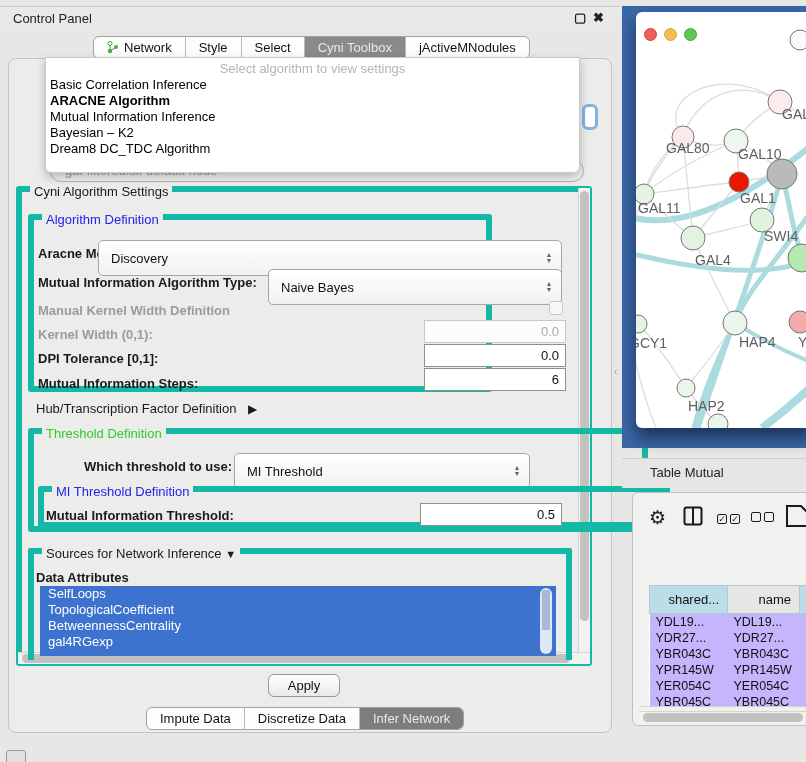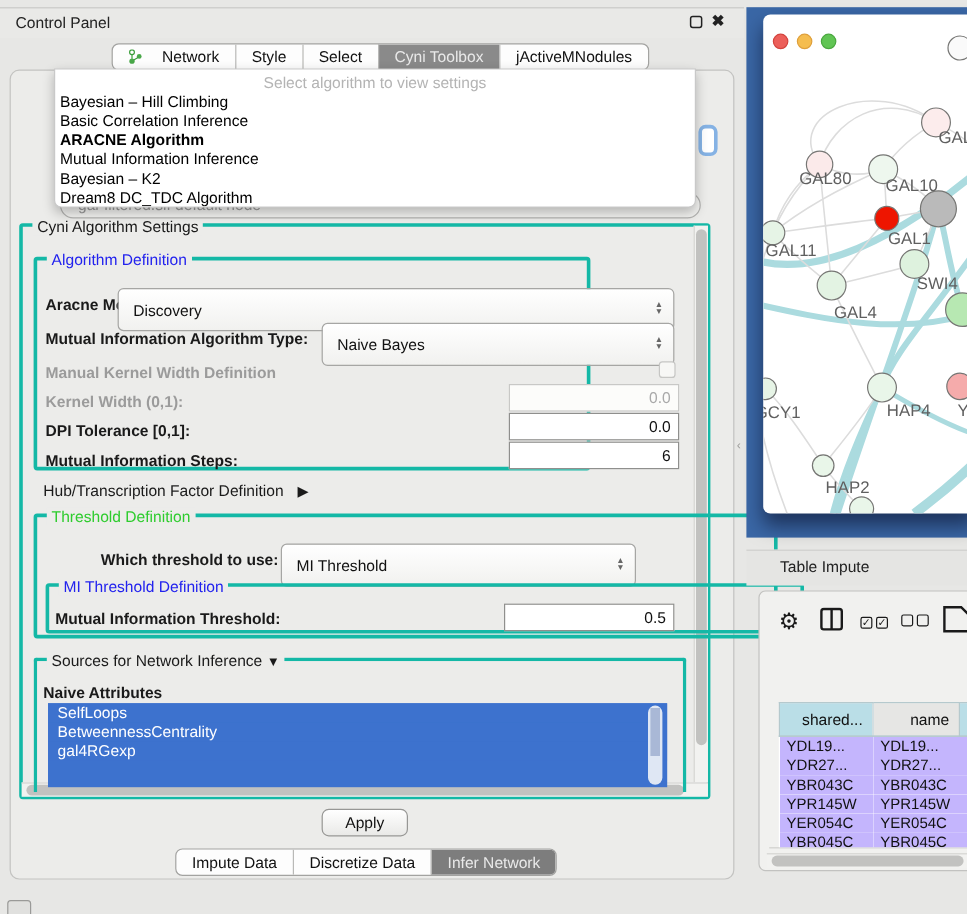--- a/index.html
+++ b/index.html
@@ -9,39 +9,39 @@
   .abs { position:absolute; }
 
   
   #cp-titlebar { left:0; top:6px; width:620px; height:26px; background:#e9e9e7; border-top:1px solid #c9c9c7; }
   #cp-title { left:13px; top:11px; color:#222; }
   .win-ctl { top:10px; color:#222; font-size:13px; font-weight:bold; }
   #cp-card { left:8px; top:58px; width:604px; height:675px; background:#ececea; border:1px solid #c3c3c1; border-radius:8px; }
 
   
   .seg { display:flex; border:1px solid #a3a3a1; border-radius:6px; overflow:hidden; background:#fdfdfd; height:23px; }
-  .seg .tab { padding:3px 13px; border-left:1px solid #b9b9b7; white-space:nowrap; color:#111; display:flex; align-items:center; gap:16px; }
+  .seg .tab { padding:3px 13px; border-left:1px solid #b9b9b7; white-space:nowrap; color:#111; display:flex; align-items:center; gap:5px; }
   .seg .tab:first-child { border-left:none; }
   .seg .tab.sel { background:#8a8a8a; color:#e9e9e9; }
   #top-tabs { left:93px; top:36px; }
   #bottom-tabs { left:146px; top:707px; }
   #bottom-tabs .tab.sel { background:#7d7d7d; }
 
   
   #alg-popup { left:45px; top:57px; width:535px; height:116px; background:#ffffff; border:1px solid #c9c9c9; border-radius:0 0 6px 6px; box-shadow:0 4px 10px rgba(0,0,0,0.25); z-index:40; overflow:hidden; }
   #alg-popup .ph { text-align:center; color:#b4b4b4; padding-top:3px; height:19px; }
   .alg-item { padding:0 4px; height:16px; line-height:16px; color:#000; }
   .alg-item.bold { font-weight:bold; }
 
   
   #focus-frag { left:582px; top:104px; width:16px; height:26px; border:3px solid #85b2e4; border-radius:6px; background:#fff; z-index:5; }
   #hidden-combo { left:50px; top:160px; width:534px; height:22px; border:1px solid #b3b3b1; border-radius:11px; background:#f3f3f1; color:#9a9a9a; line-height:20px; padding-left:14px; z-index:4; }
 
   
-  .grp { border:3px solid #14b8a6; border-radius:3px; background:transparent; }
+  .grp { border:6px solid #14b8a6; border-radius:3px; background:transparent; }
   .grp-title { position:absolute; top:-8px; left:8px; background:#ececea; padding:0 4px; white-space:nowrap; }
   .t-blue { color:#2222ee; }
   .t-green { color:#2ecc2e; }
   .t-black { color:#1a1a1a; }
   .lbl { font-weight:bold; color:#1a1a1a; white-space:nowrap; }
   .lbl.dis { color:#9b9b9b; }
 
   .combo { background:linear-gradient(#ffffff,#f1f1ef); border:1px solid #a6a6a4; border-radius:5px; height:36px; display:flex; align-items:center; padding-left:12px; }
   .combo .stepper { margin-left:auto; width:20px; display:flex; flex-direction:column; align-items:center; line-height:6px; font-size:7px; color:#666; padding-right:4px; }
   .field { border:1px solid #8f8f8d; background:#ffffff; height:23px; text-align:right; padding:0 6px; line-height:21px; }
@@ -116,21 +116,20 @@
         <span>jActiveMNodules</span>
       </div>
   </div>
 
   <div class="abs" id="focus-frag"></div>
   <div class="abs" id="hidden-combo">gal-filtered.sif default node</div>
 
   <div class="abs" id="alg-popup">
     <div class="ph">Select algorithm to view settings</div>
     <div>
-        <div class="alg-item">Bayesian – Hill Climbing</div>
         <div class="alg-item">Basic Correlation Inference</div>
         <div class="alg-item bold">ARACNE Algorithm</div>
         <div class="alg-item">Mutual Information Inference</div>
         <div class="alg-item">Bayesian – K2</div>
         <div class="alg-item">Dream8 DC_TDC Algorithm</div>
       </div>
   </div>
 
   <div class="abs grp" style="left:16px; top:186px; width:576px; height:480px;">
     <span class="grp-title t-black">Cyni Algorithm Settings</span>
@@ -179,23 +178,24 @@
   </div>
   <div class="abs grp" style="left:38px; top:486px; width:632px; height:42px;">
     <span class="grp-title t-blue" style="background:#ececea;">MI Threshold Definition</span>
   </div>
   <div class="abs lbl" style="left:46px; top:508px;">Mutual Information Threshold:</div>
   <div class="abs field" style="left:420px; top:503px; width:142px;">0.5</div>
 
   <div class="abs grp" style="left:28px; top:548px; width:544px; height:112px; border-bottom:none; border-radius:3px 3px 0 0;">
     <span class="grp-title t-black"><span>Sources for Network Inference</span> <span style="font-size:11px;">▼</span></span>
   </div>
-  <div class="abs lbl" style="left:36px; top:570px;">Naive Attributes</div>
+  <div class="abs lbl" style="left:36px; top:570px;">Data Attributes</div>
   <div class="abs" id="attr-list">
       <div class="attr-item">SelfLoops</div>
+      <div class="attr-item">TopologicalCoefficient</div>
       <div class="attr-item">BetweennessCentrality</div>
       <div class="attr-item">gal4RGexp</div>
     </div>
   <div class="abs" id="attr-vsb">
       <div class="thumb" style="position:absolute; left:2px; width:8px; background:#a9b8d6;"></div>
     </div>
 
   <div class="abs btn" style="left:268px; top:674px; width:72px; height:23px; line-height:21px;">Apply</div>
   <div class="abs seg" id="bottom-tabs">
     <div class="tab">
@@ -271,21 +271,21 @@
         <text x="103" y="335" font-size="14" fill="#5f5f5f">HAP4</text>
         <circle cx="164" cy="310" r="11" fill="#f5abab" stroke="#767674" stroke-width="1"></circle>
         <text x="162" y="335" font-size="14" fill="#5f5f5f">Y</text>
         <circle cx="50" cy="376" r="9" fill="#e9f6e9" stroke="#767674" stroke-width="1"></circle>
         <text x="52" y="399" font-size="14" fill="#5f5f5f">HAP2</text>
         <circle cx="82" cy="412" r="10" fill="#e9f6e9" stroke="#767674" stroke-width="1"></circle>
       </svg>
   </div>
 
   <div class="abs" id="tp-header"></div>
-  <div class="abs" id="tp-title">Table Impute</div>
+  <div class="abs" id="tp-title">Table Mutual</div>
   <div class="abs" id="tp-card">
     <div class="tb-icon" style="left:16px; font-size:19px;">⚙</div>
     <svg class="tb-icon" style="left:50px; top:13px;" width="20" height="20" viewBox="0 0 20 20">
         <rect x="1.5" y="1.5" width="17" height="17" rx="2" fill="none" stroke="#1a1a1a" stroke-width="2"></rect>
         <line x1="10" y1="1.5" x2="10" y2="18.5" stroke="#1a1a1a" stroke-width="2"></line>
       </svg>
     <div class="tb-icon" style="left:84px; top:17px;"><span class="chk-ico">✓</span><span class="chk-ico" style="margin-left:3px;">✓</span></div>
     <div class="tb-icon" style="left:118px; top:17px;"><span class="chk-ico"></span><span class="chk-ico" style="margin-left:3px;"></span></div>
     <svg class="tb-icon" style="left:152px; top:11px;" width="24" height="24" viewBox="0 0 24 24">
         <path d="M2 2 h14 l6 6 v14 h-20 z" fill="none" stroke="#1a1a1a" stroke-width="2"></path>

